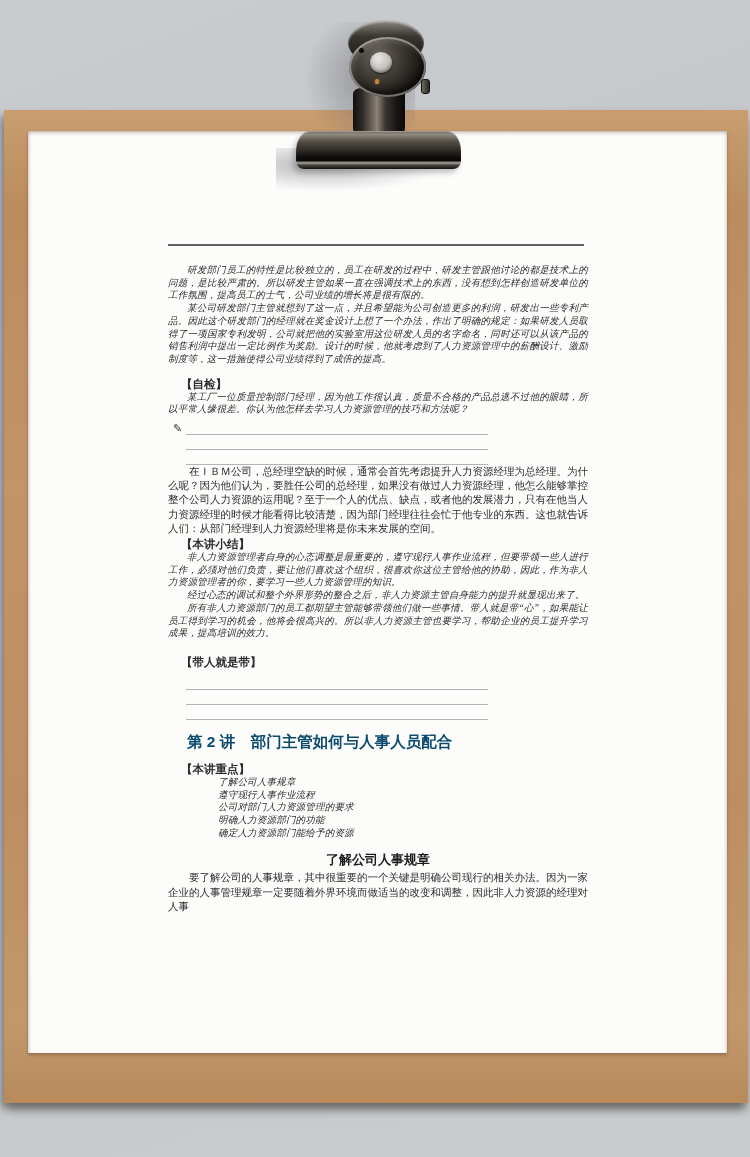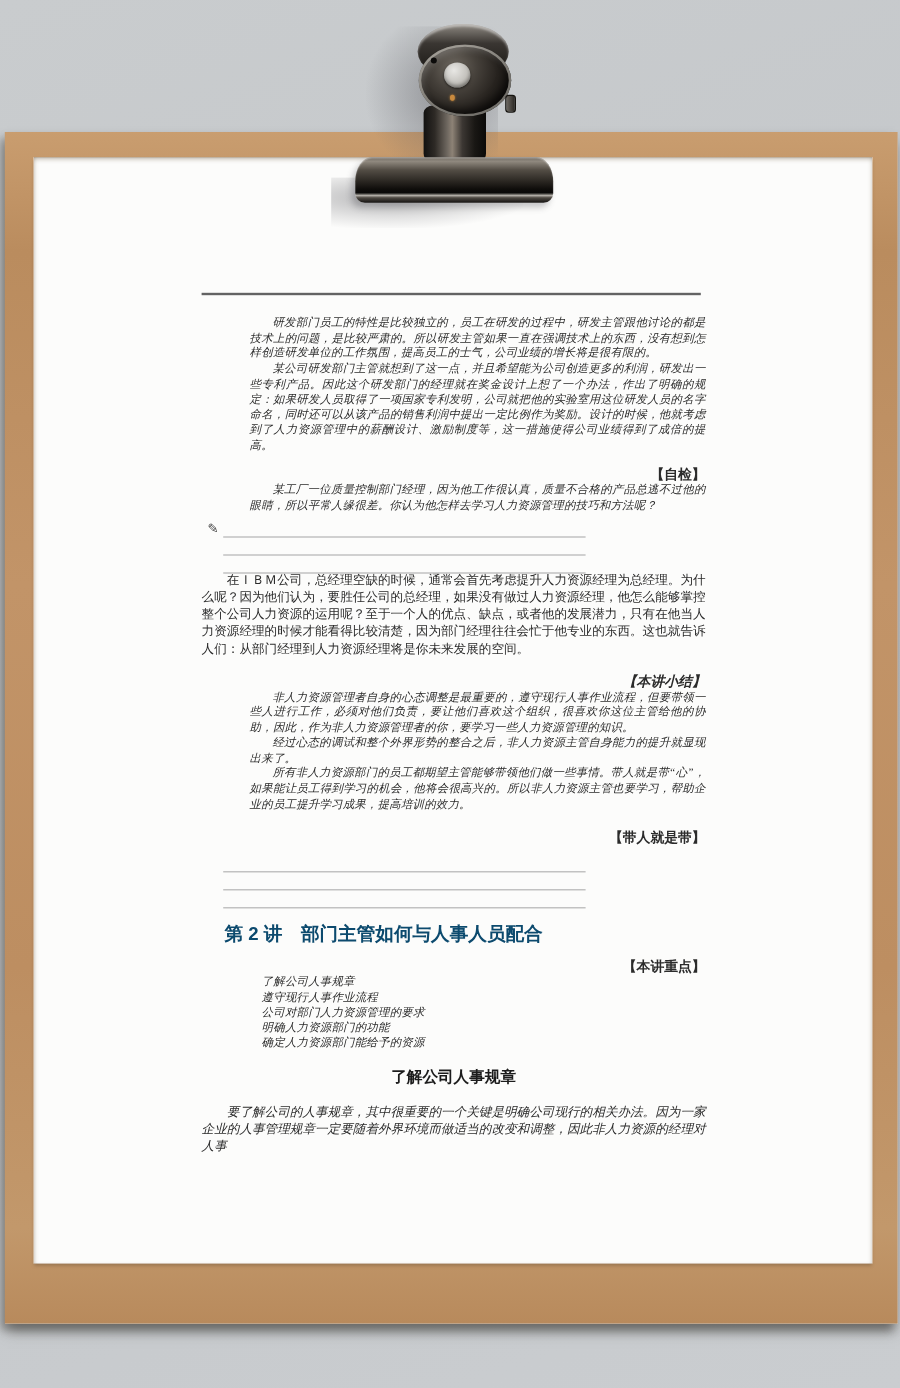--- a/index.html
+++ b/index.html
@@ -23,46 +23,46 @@
                 inset 3px 0 4px -3px rgba(92,70,44,.35),
                 inset -3px 0 4px -3px rgba(92,70,44,.25),
                 0 2px 3px rgba(95,72,46,.45);
   }
   
   .content {
     position:absolute; left:168px; top:236px; width:420px;
     color:#2b2b2b; text-align:justify;
   }
   .head-rule { border-top:2px solid #636363; width:416px; margin:8px 0 0 0; }
-  .kai  { font-size:9.5px;  line-height:12.7px; font-style:italic; letter-spacing:.2px;margin-left:40px; }
+  .kai  { font-size:9.5px;  line-height:12.7px; font-style:italic; letter-spacing:.2px; }
   .song { font-size:10.5px; line-height:14.2px; }
   .indent { text-indent:2em; }
   .sec-title {
     font-family:"Liberation Sans", sans-serif; font-weight:bold; font-style:normal;
-    font-size:11.5px; line-height:13px; margin-left:13px; text-align:right;
+    font-size:11.5px; line-height:13px; margin-left:13px; text-align:left;
   }
   .lecture-title {
     font-family:"Liberation Sans", sans-serif; font-weight:bold;
     font-size:15.5px; line-height:19px; margin-left:19px; text-align:left; color:#0c4a6e;
   }
   .center-head {
     font-family:"Liberation Sans", sans-serif; font-weight:bold;
     font-size:13px; text-align:center; color:#1c1c1c;
   }
   .write-block { position:relative; margin-left:18px; width:302px; }
   .write-line  { height:13px; border-bottom:1px solid #b4b4b4; }
   .write-line + .write-line { margin-top:2px; }
   .pen-icon {
     position:absolute; left:-13px; top:1px; font-size:11px; color:#3a3a3a;
     font-style:normal; line-height:11px;
   }
   .keypoints { list-style:none; margin-left:50px; text-align:left; }
   .keypoints li { margin:0; }
   
-  .mt12{margin-top:12px;} .mt14{margin-top:14px;font-style:italic;} .mt16{margin-top:16px;}
+  .mt12{margin-top:12px;} .mt14{margin-top:2px;} .mt16{margin-top:16px;}
   .mt6{margin-top:6px;} .mt4{margin-top:4px;} .mt8{margin-top:8px;} .mt18{margin-top:18px;}
   
   .clip { position:absolute; left:0; top:0; width:750px; height:1157px; pointer-events:none; }
   .clip-wall-shadow {
     position:absolute; left:305px; top:22px; width:110px; height:125px;
     background:radial-gradient(ellipse at 60% 45%, rgba(88,88,94,.48) 0%, rgba(88,88,94,.18) 45%, rgba(88,88,94,0) 72%);
   }
   .clip-jaw-shadow {
     position:absolute; left:276px; top:148px; width:160px; height:42px;
     background:radial-gradient(ellipse at 30% 40%, rgba(70,70,76,.40) 0%, rgba(70,70,76,.12) 50%, rgba(70,70,76,0) 75%);

